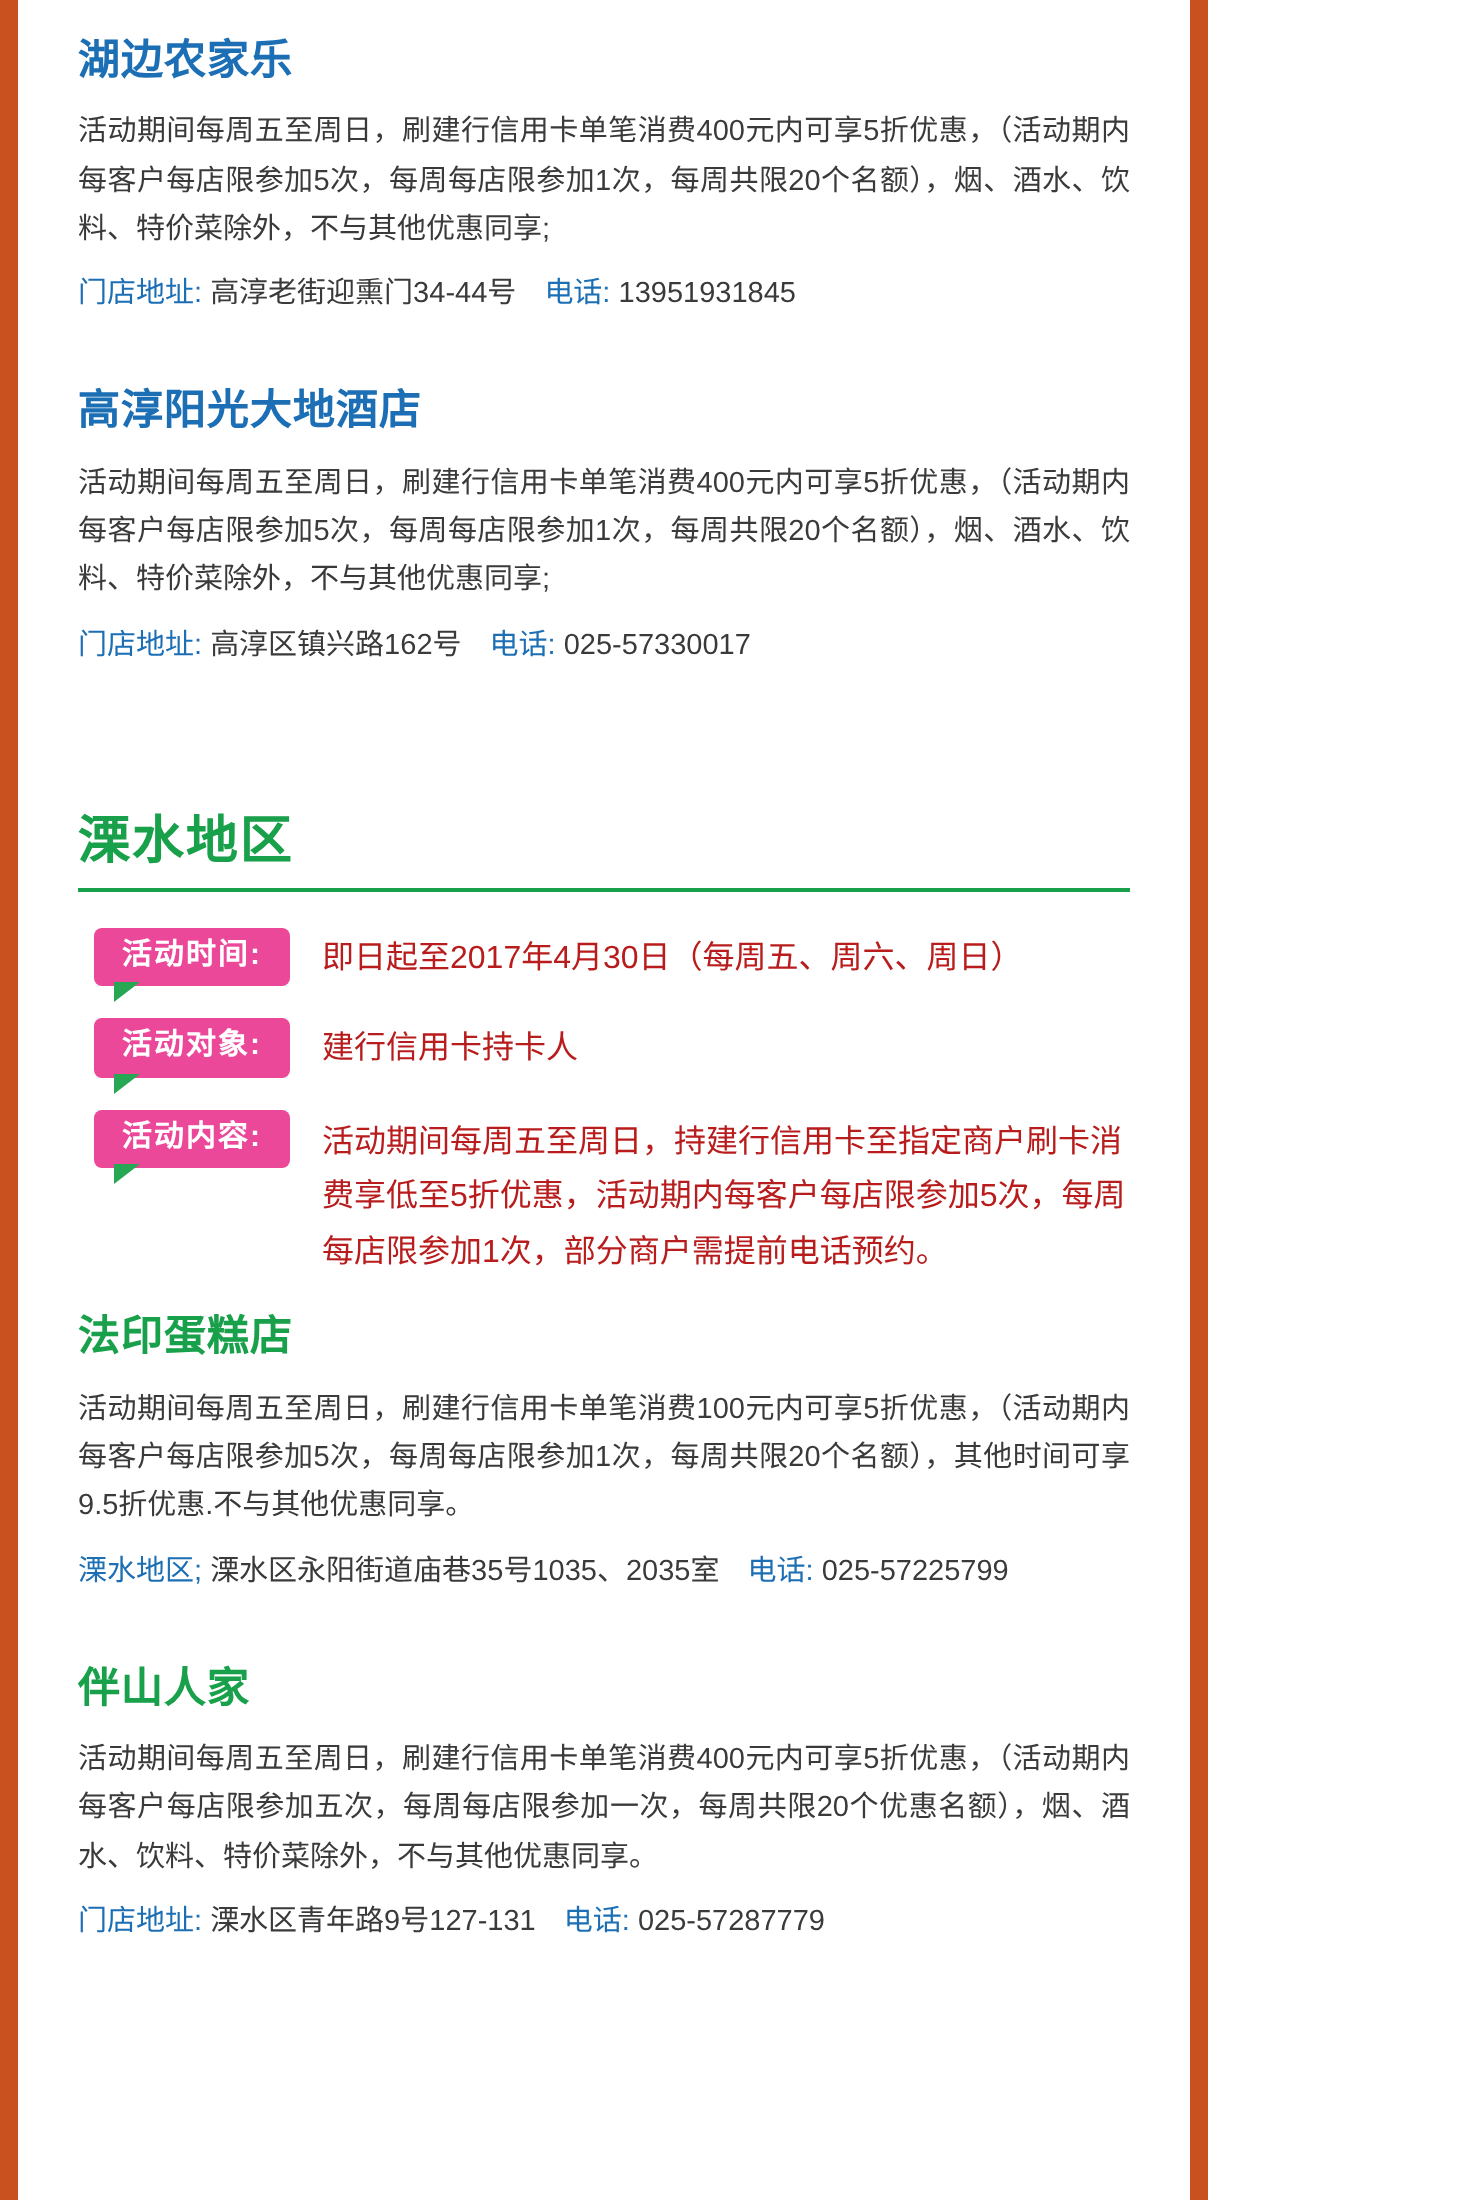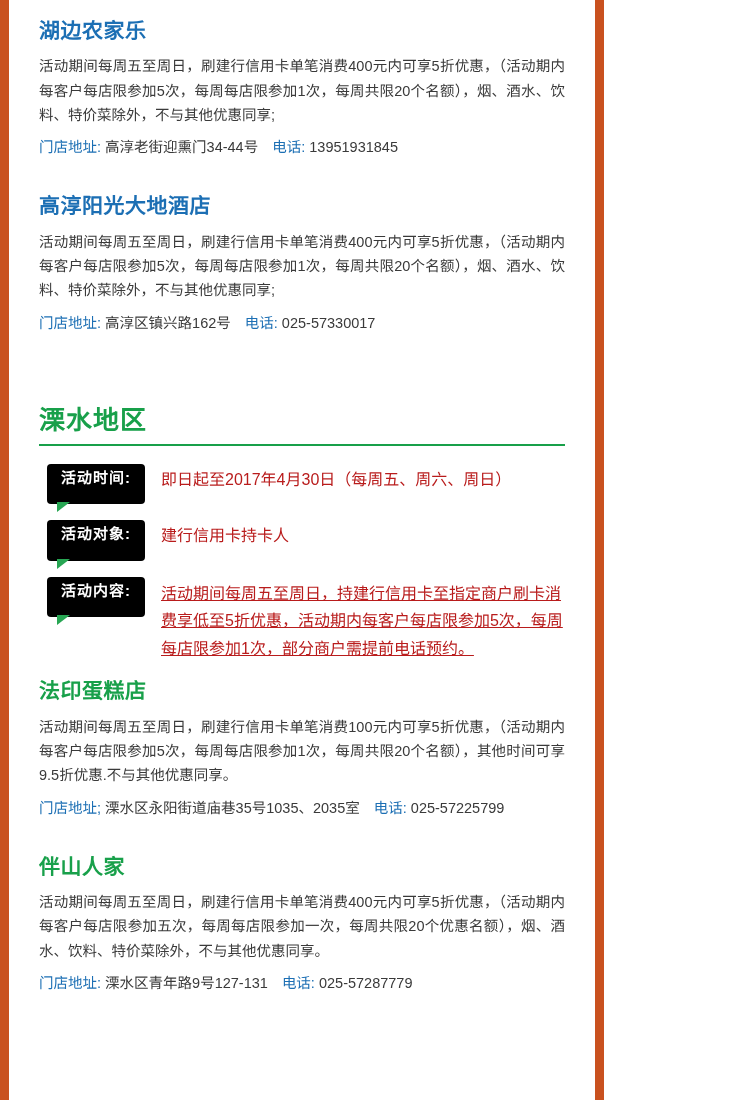--- a/index.html
+++ b/index.html
@@ -96,25 +96,25 @@
     align-items: flex-start;
     margin: 0 0 16px 0;
   }
   .tag-wrap {
     position: relative;
     flex: 0 0 auto;
     margin-left: 8px;
     margin-right: 16px;
   }
   .tag {
-    background: #000000;
+    background: #ec4899;
     color: #ffffff;
     font-size: 15px;
     font-weight: bold;
-    padding: 6px 14px 18px 14px;
+    padding: 6px 14px 7px 14px;
     border-radius: 4px;
     white-space: nowrap;
     line-height: 1.1;
     letter-spacing: 1px;
     display: block;
   }
   .tag-tail {
     position: absolute;
     left: 10px;
     bottom: -8px;
@@ -126,21 +126,20 @@
   }
   .info-text {
     color: #b91c1c;
     font-size: 16px;
     line-height: 1.62;
     padding-top: 3px;
     flex: 1 1 auto;
   }
   .info-text.tight {
     line-height: 1.72;
-    text-decoration: underline;
   }
 
   .merchant-title.green {
     color: #18a04a;
   }
   .section-merchants {
     margin-top: 14px;
   }
 </style>
 </head>
@@ -206,21 +205,21 @@
       </div>
       <div class="info-text tight">活动期间每周五至周日，持建行信用卡至指定商户刷卡消费享低至5折优惠，活动期内每客户每店限参加5次，每周每店限参加1次，部分商户需提前电话预约。</div>
     </div>
 
     <div class="section-merchants">
 
       <div>
         <div class="merchant-title green">法印蛋糕店</div>
         <div class="merchant-desc">活动期间每周五至周日，刷建行信用卡单笔消费100元内可享5折优惠，（活动期内每客户每店限参加5次，每周每店限参加1次，每周共限20个名额），其他时间可享9.5折优惠.不与其他优惠同享。</div>
         <div class="addr-line">
-          <span class="addr-label">门店地址;</span>
+          <span class="addr-label">溧水地区;</span>
           <span class="addr-val">溧水区永阳街道庙巷35号1035、2035室</span>
           <span class="phone-label">电话:</span>
           <span class="phone-val">025-57225799</span>
         </div>
       </div>
 
       <div class="block-spacer-md"></div>
 
       <div>
         <div class="merchant-title green">伴山人家</div>

